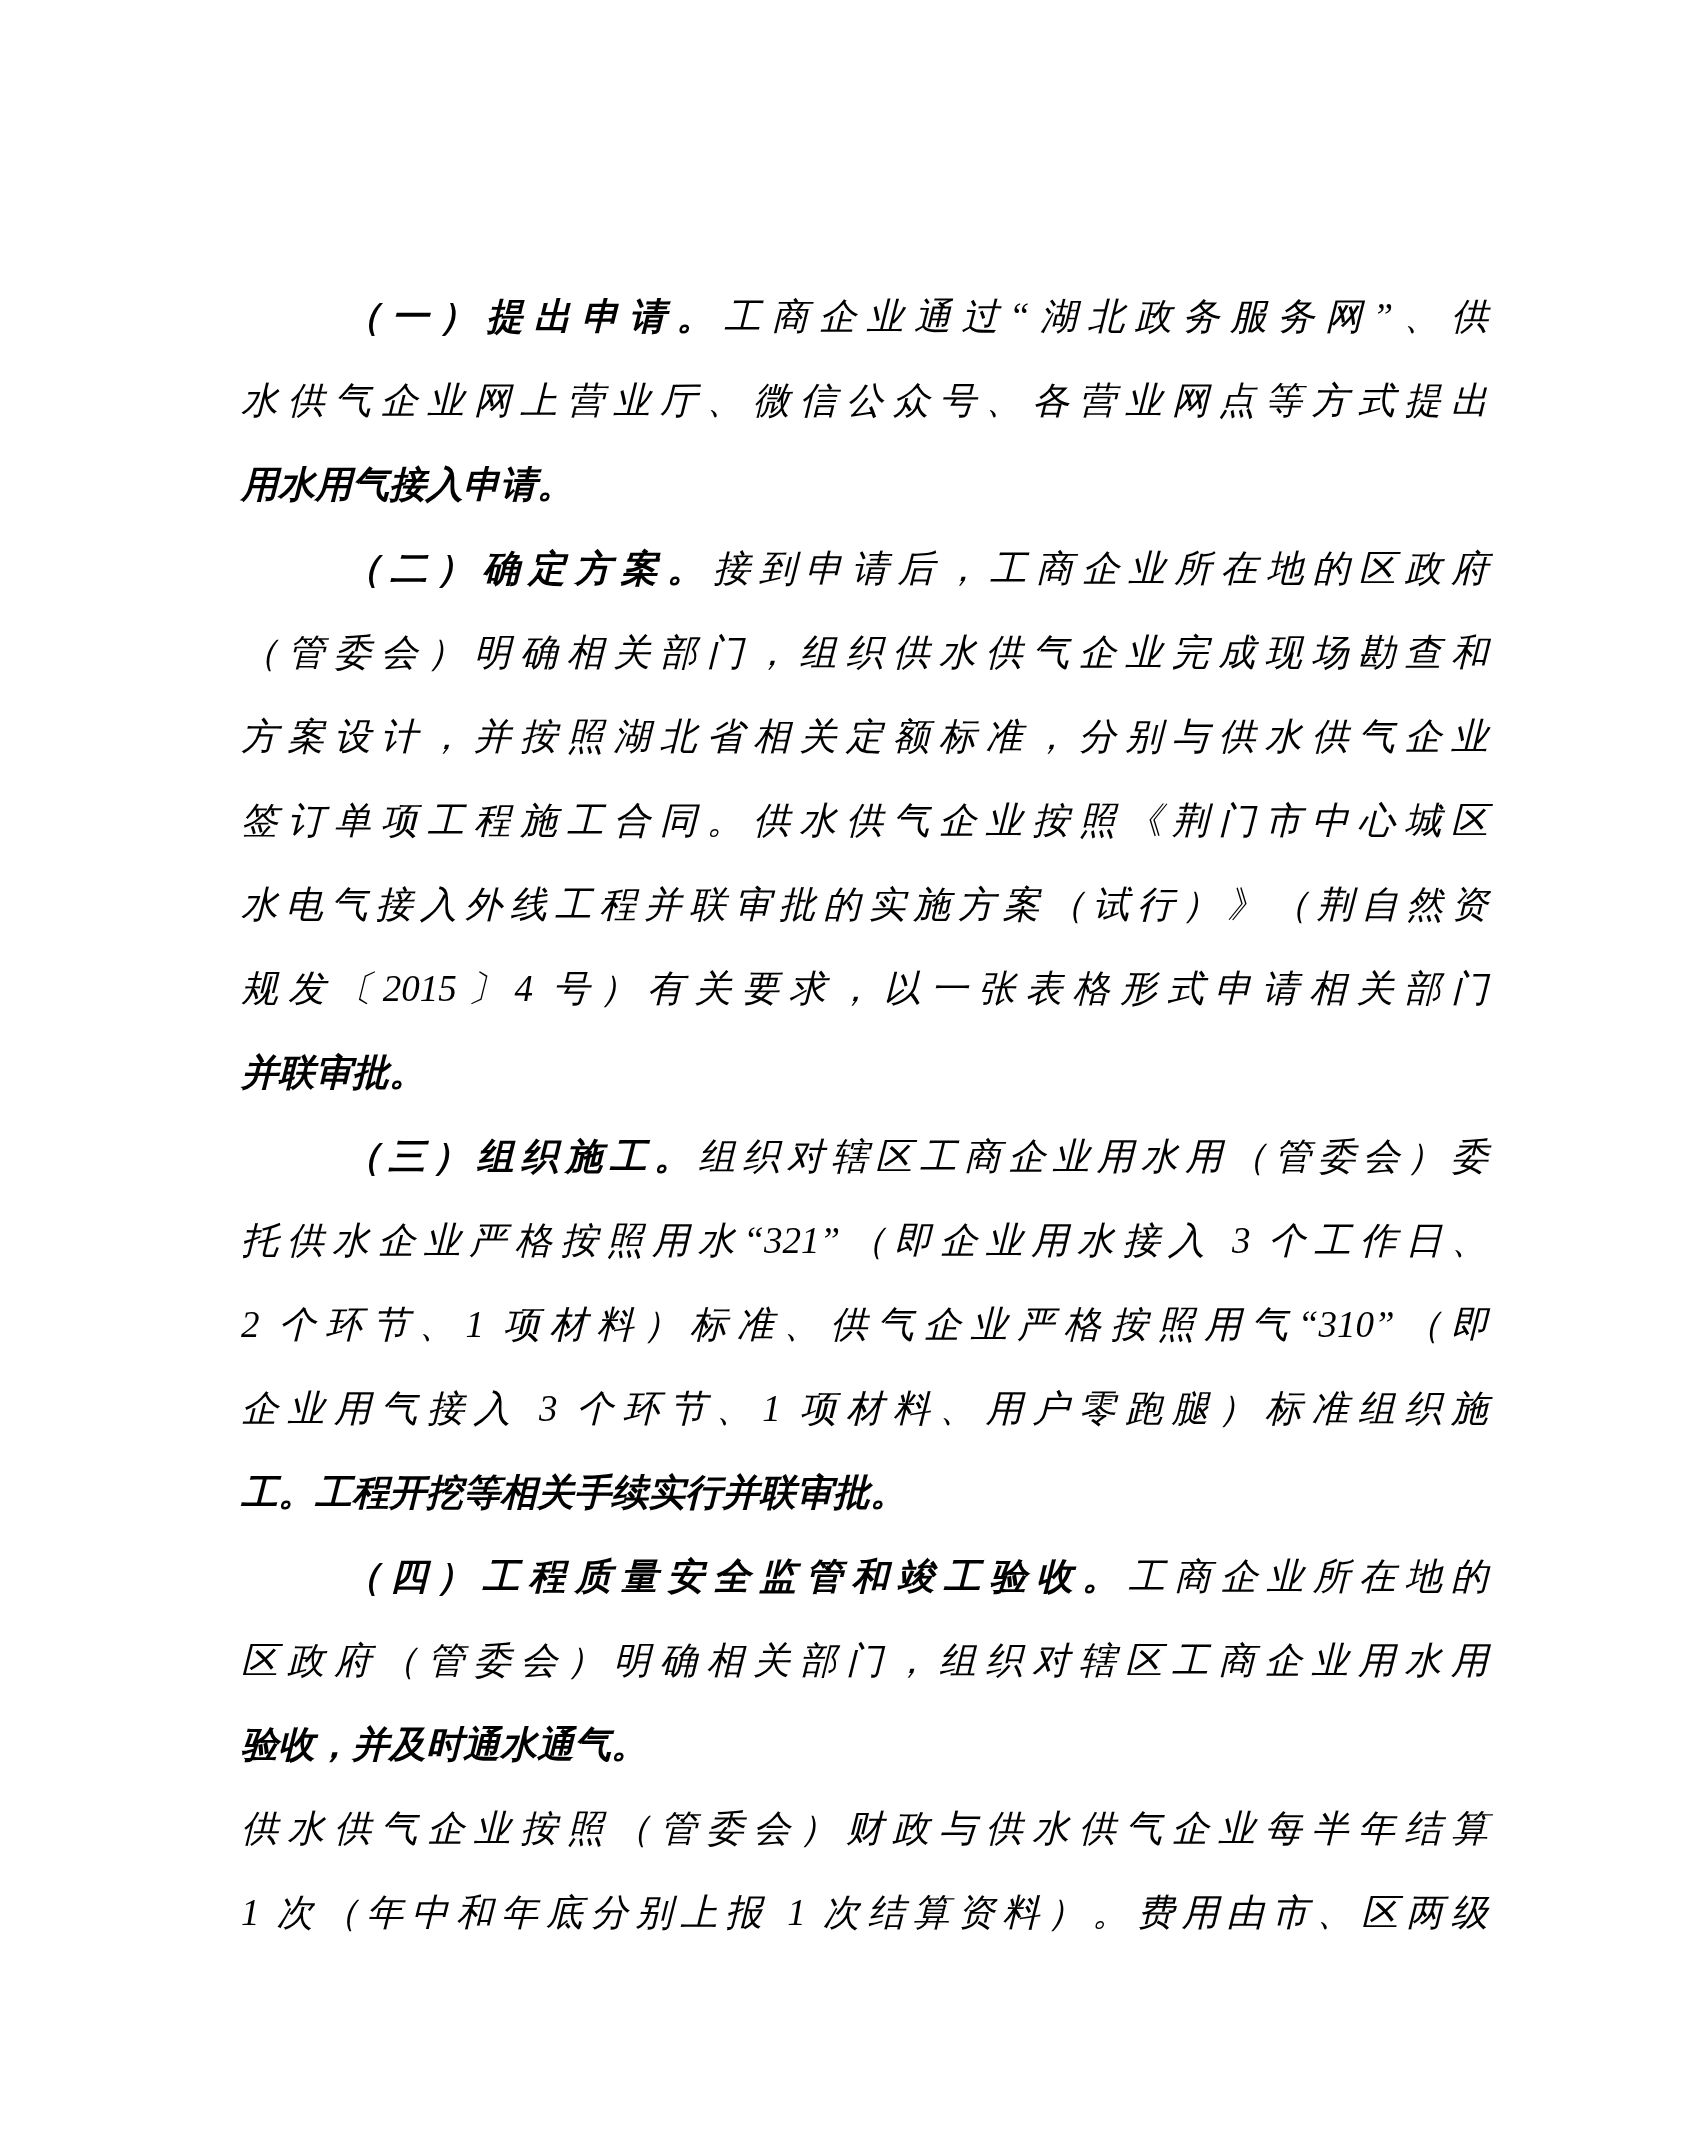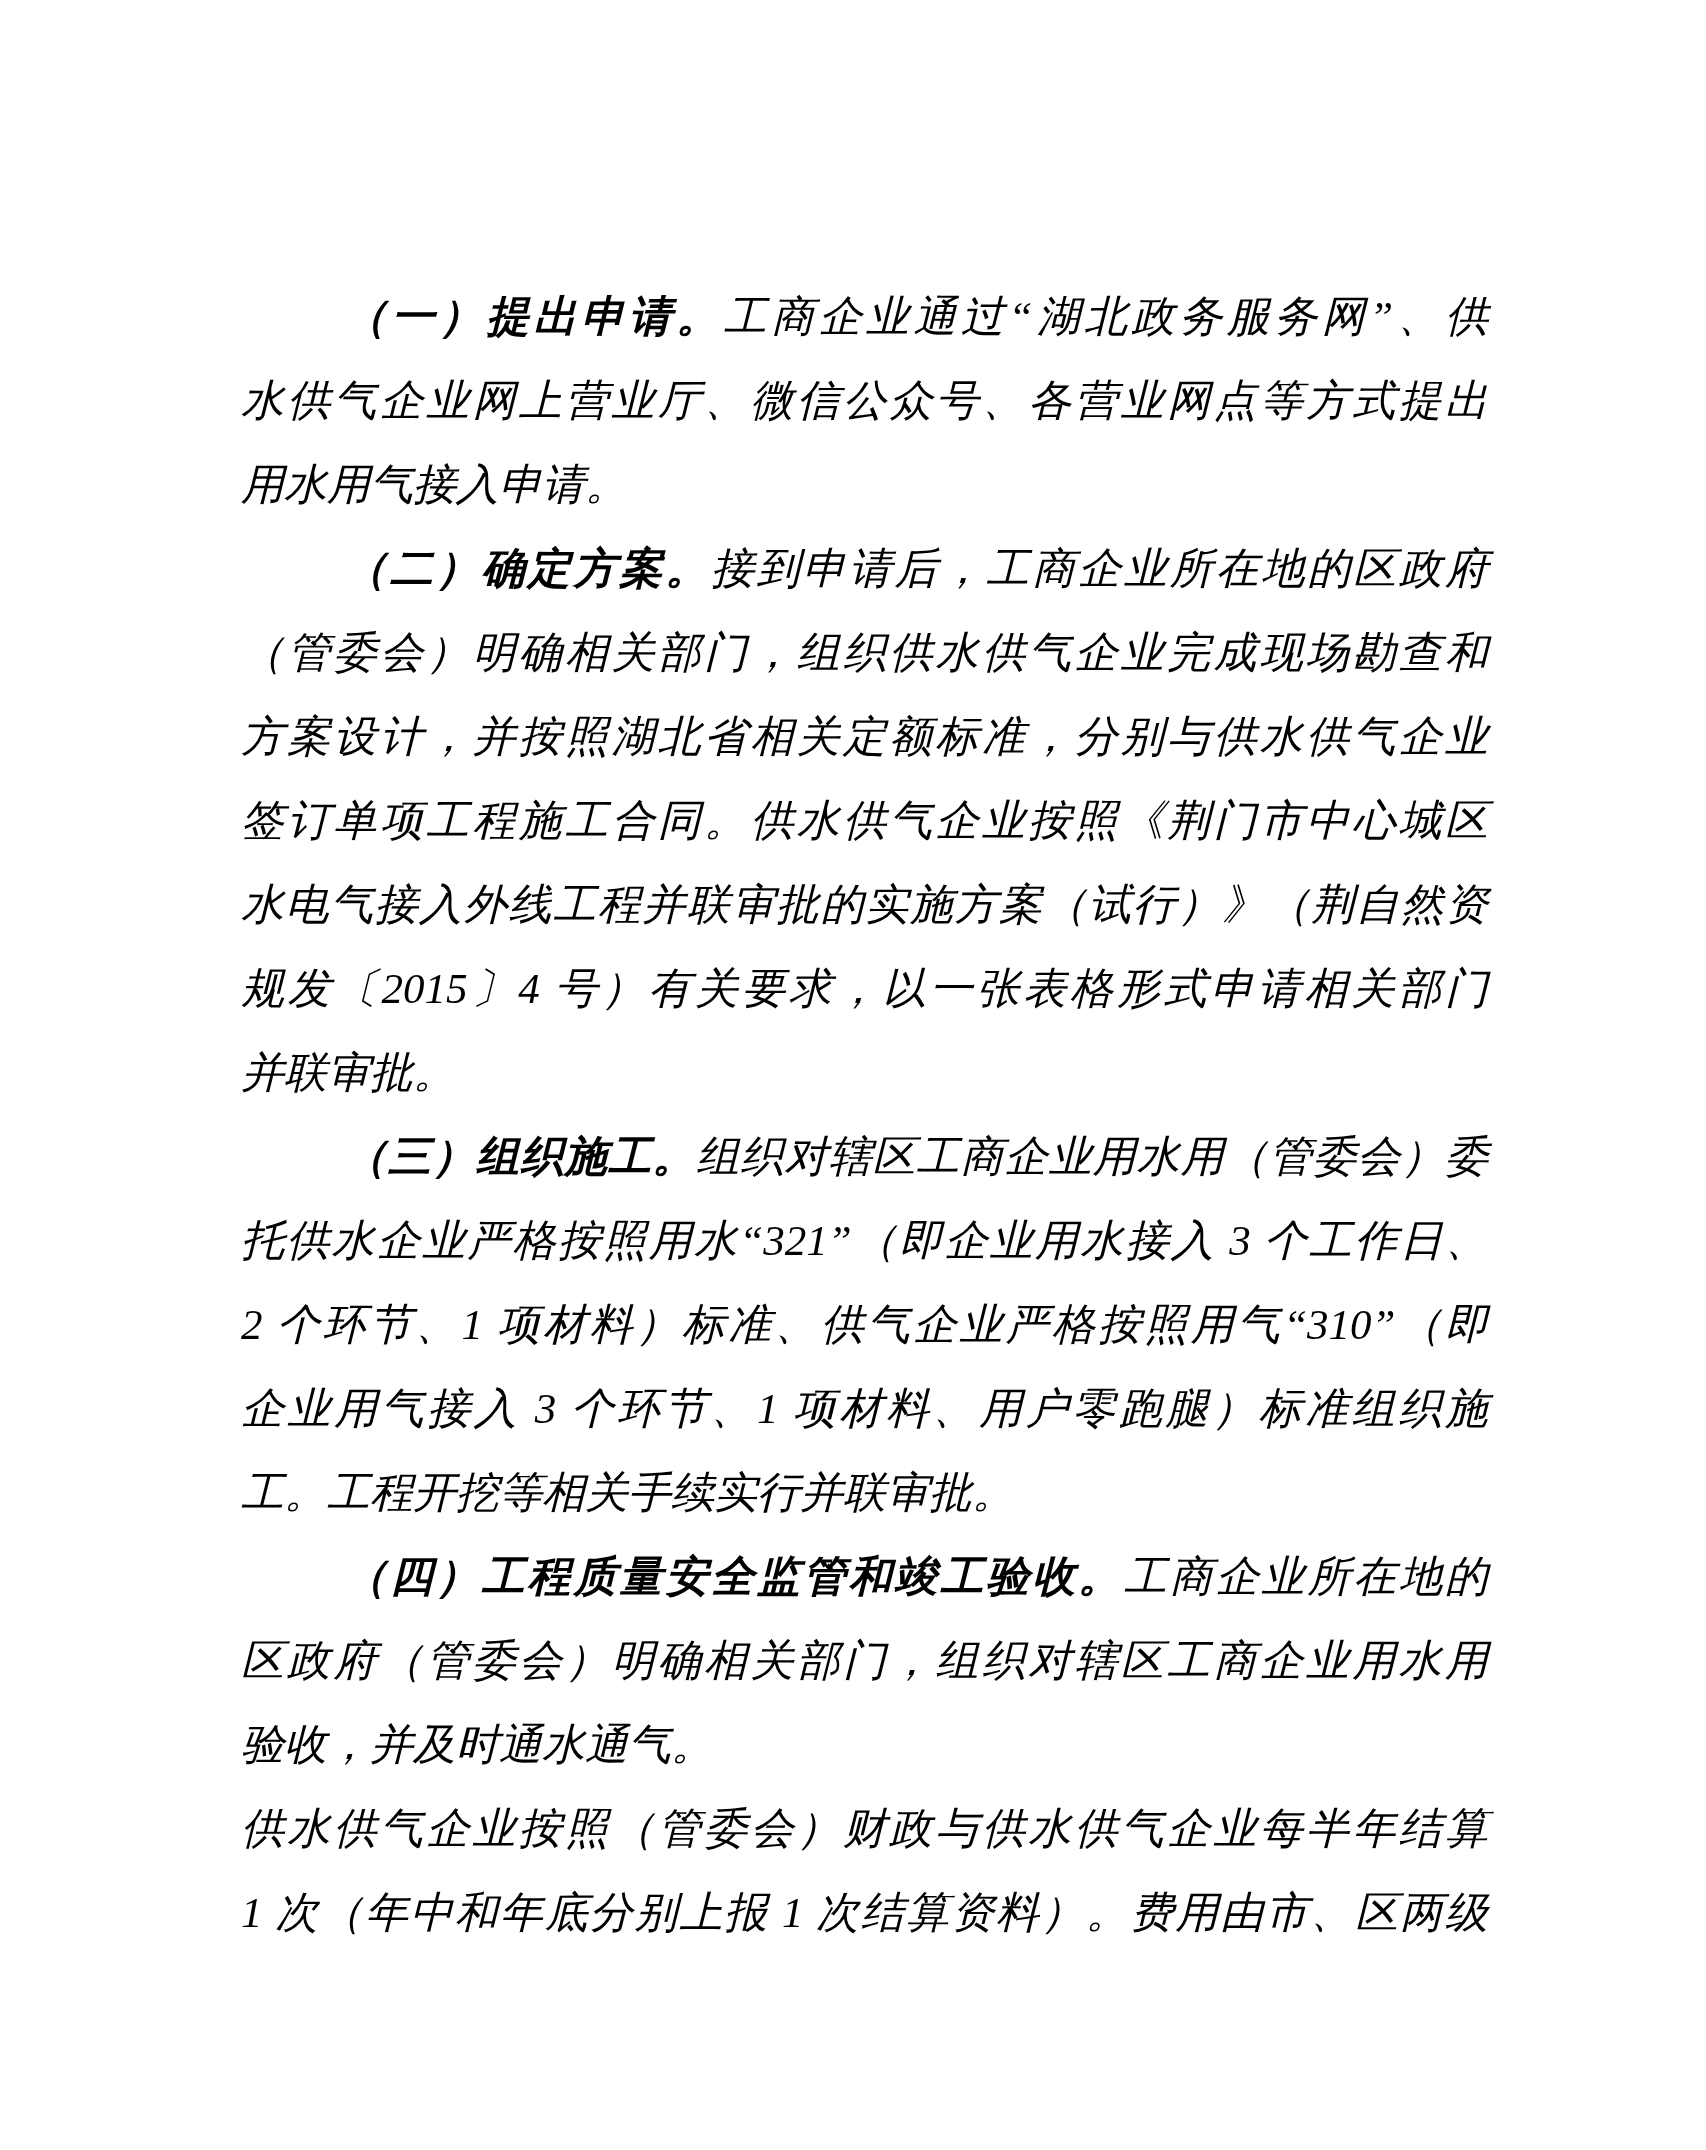--- a/index.html
+++ b/index.html
@@ -12,35 +12,36 @@
     height: 2414px;
     position: relative;
     font-family: "Liberation Serif", serif;
     color: #000000;
   }
   .doc-text {
     position: absolute;
     left: 241px;
     top: 275px;
     width: 1247px;
-    font-size: 43px;
+    font-size: 37px;
     line-height: 84px;
     font-style: italic; 
     letter-spacing: 0;
   }
   .para { margin: 0; padding: 0; }
   .line {
     height: 84px;
     text-align: justify;
     text-align-last: justify;
     white-space: normal;
   }
   .line.short {
     text-align: right;
     text-align-last: left;
+    font-weight: bold;
   }
   .line.indent {
     text-indent: 103px;
   }
   .bold-seg {
     font-weight: 700;
   }
 </style>
 </head>
 <body>

